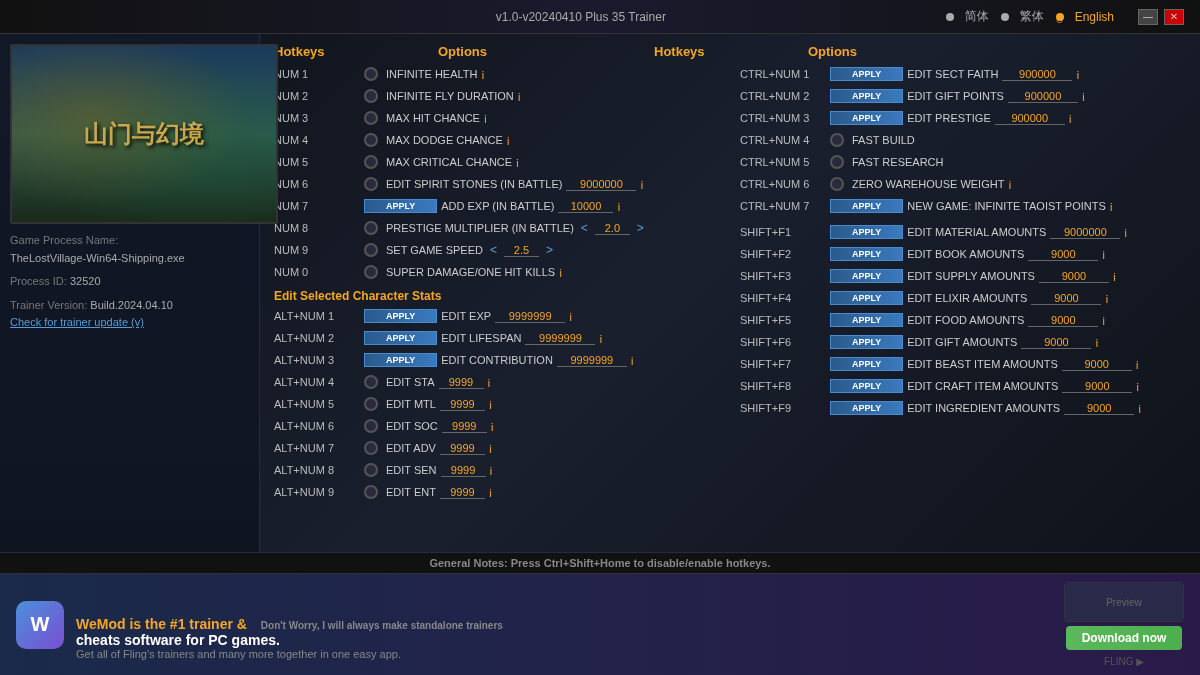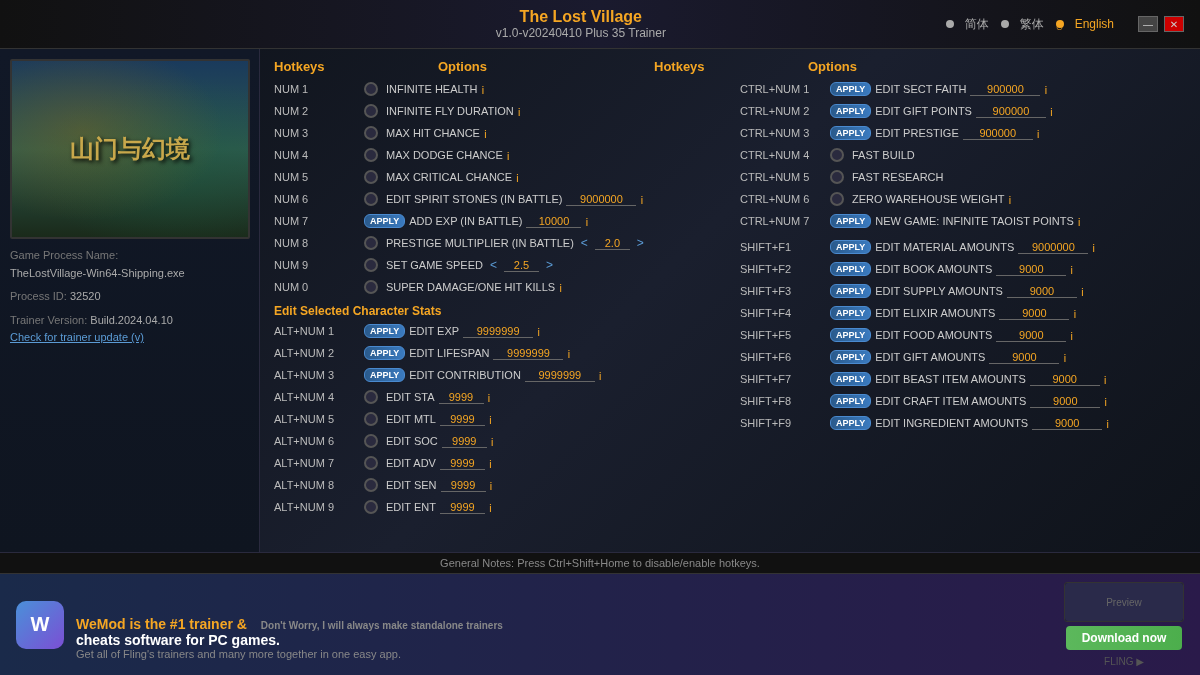--- a/index.html
+++ b/index.html
@@ -89,21 +89,21 @@
     .sidebar {
       width: 260px;
       background: linear-gradient(180deg, #111827 0%, #0f1520 100%);
       border-right: 1px solid #2a2a3e;
       padding: 10px;
       display: flex;
       flex-direction: column;
       gap: 8px;
     }
     .game-image {
-      width: 240px;
+      width: 268px;
       height: 180px;
       background: linear-gradient(135deg, #1a3a5c 0%, #2d5a8e 30%, #8b6914 60%, #1a3a2e 100%);
       border: 2px solid #333;
       position: relative;
       overflow: hidden;
       border-radius: 2px;
     }
     .game-image-inner {
       width: 100%; height: 100%;
       background: 
@@ -177,23 +177,23 @@
       font-size: 11px;
       display: flex;
       align-items: center;
       gap: 4px;
     }
     .apply-btn {
       background: linear-gradient(90deg, #2a5a8c, #3a7abf);
       color: #fff;
       font-size: 9px;
       font-weight: bold;
-      padding: 1px 5px;
+      padding: 1px 21px;
       border: 1px solid #4a8acf;
-      border-radius: 6px;
+      border-radius: 0;
       cursor: pointer;
       margin-right: 4px;
       flex-shrink: 0;
     }
     .info-icon {
       color: #f5a623;
       font-size: 11px;
       cursor: pointer;
     }
     .edit-value {
@@ -221,20 +221,21 @@
     }
 
     
     .footer {
       background: #111;
       border-top: 1px solid #2a2a3e;
       padding: 4px 16px;
       font-size: 11px;
       color: #888;
       text-align: center;
+      font-weight: bold;
     }
     
     .ad-banner {
       background: linear-gradient(90deg, #1a2a4a, #2a1a4a);
       border-top: 1px solid #333;
       padding: 8px 16px;
       display: flex;
       align-items: center;
       gap: 12px;
     }
@@ -271,21 +272,20 @@
     }
   </style>
 </head>
 <body>
 
 <div class="app-container">
 
   <div class="header">
     <div style="width:200px"></div>
     <div class="header-title">
-      <div class="game-name">The Lost Village</div>
       <div class="version">v1.0-v20240410 Plus 35 Trainer</div>
     </div>
     <div class="header-lang">
       <div class="lang-option">
         <span class="lang-dot filled"></span>
         <span>简体</span>
       </div>
       <div class="lang-option">
         <span class="lang-dot filled"></span>
         <span>繁体</span>

